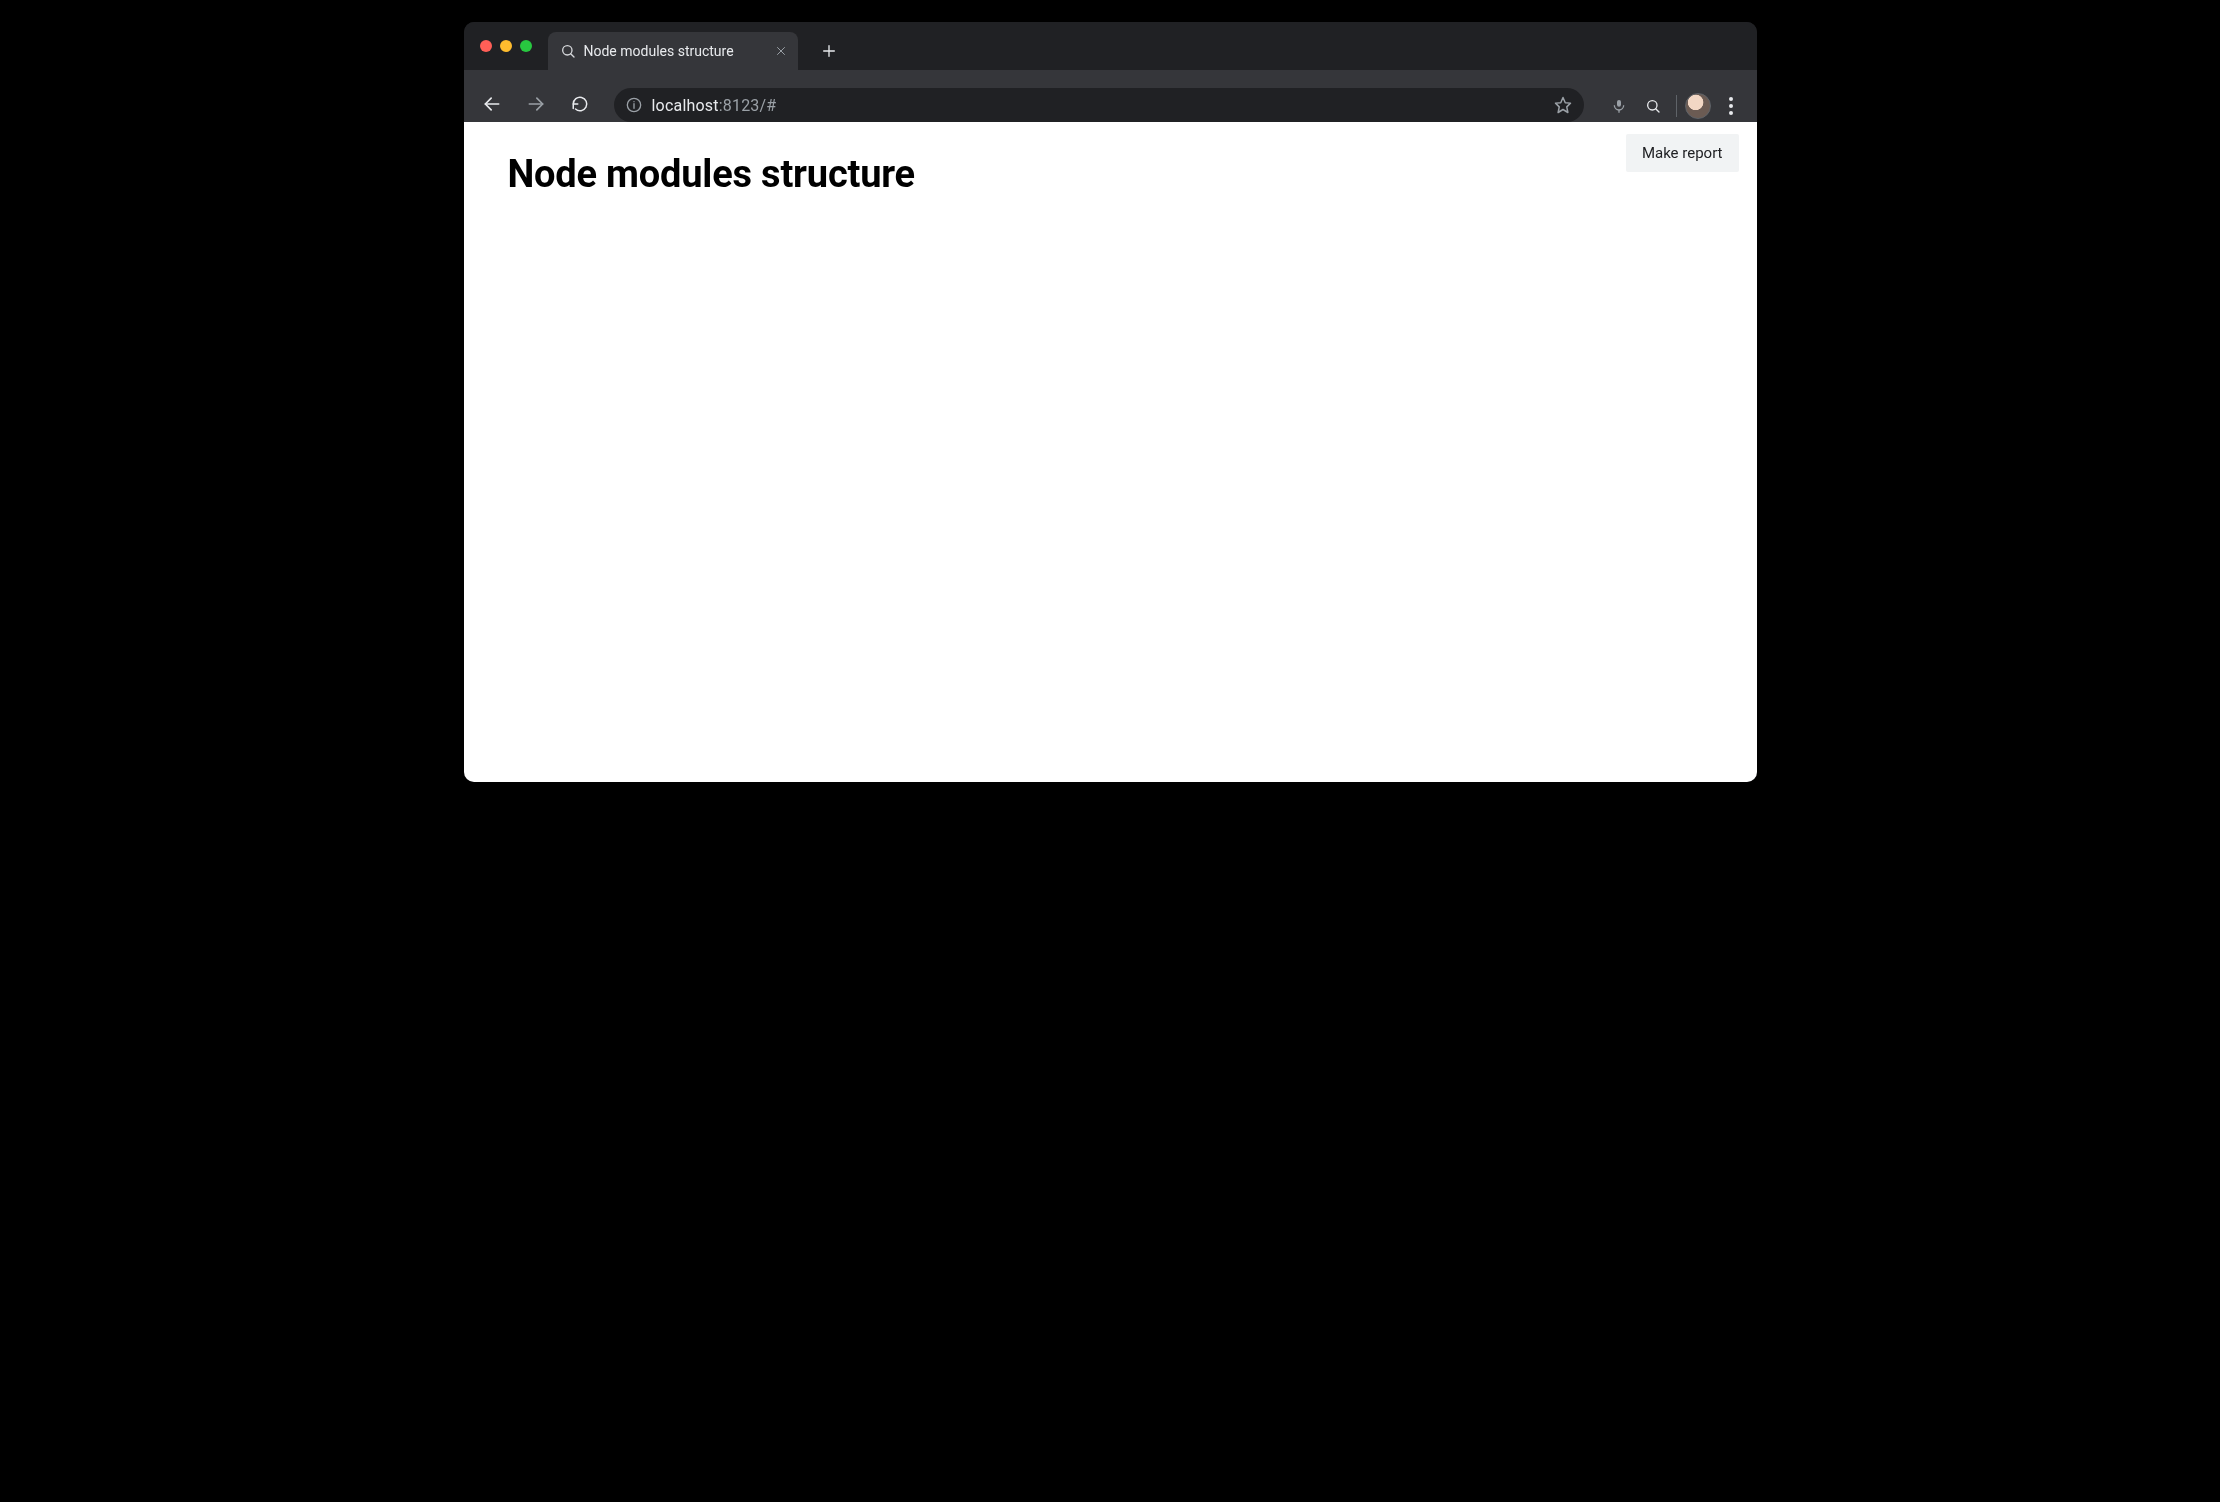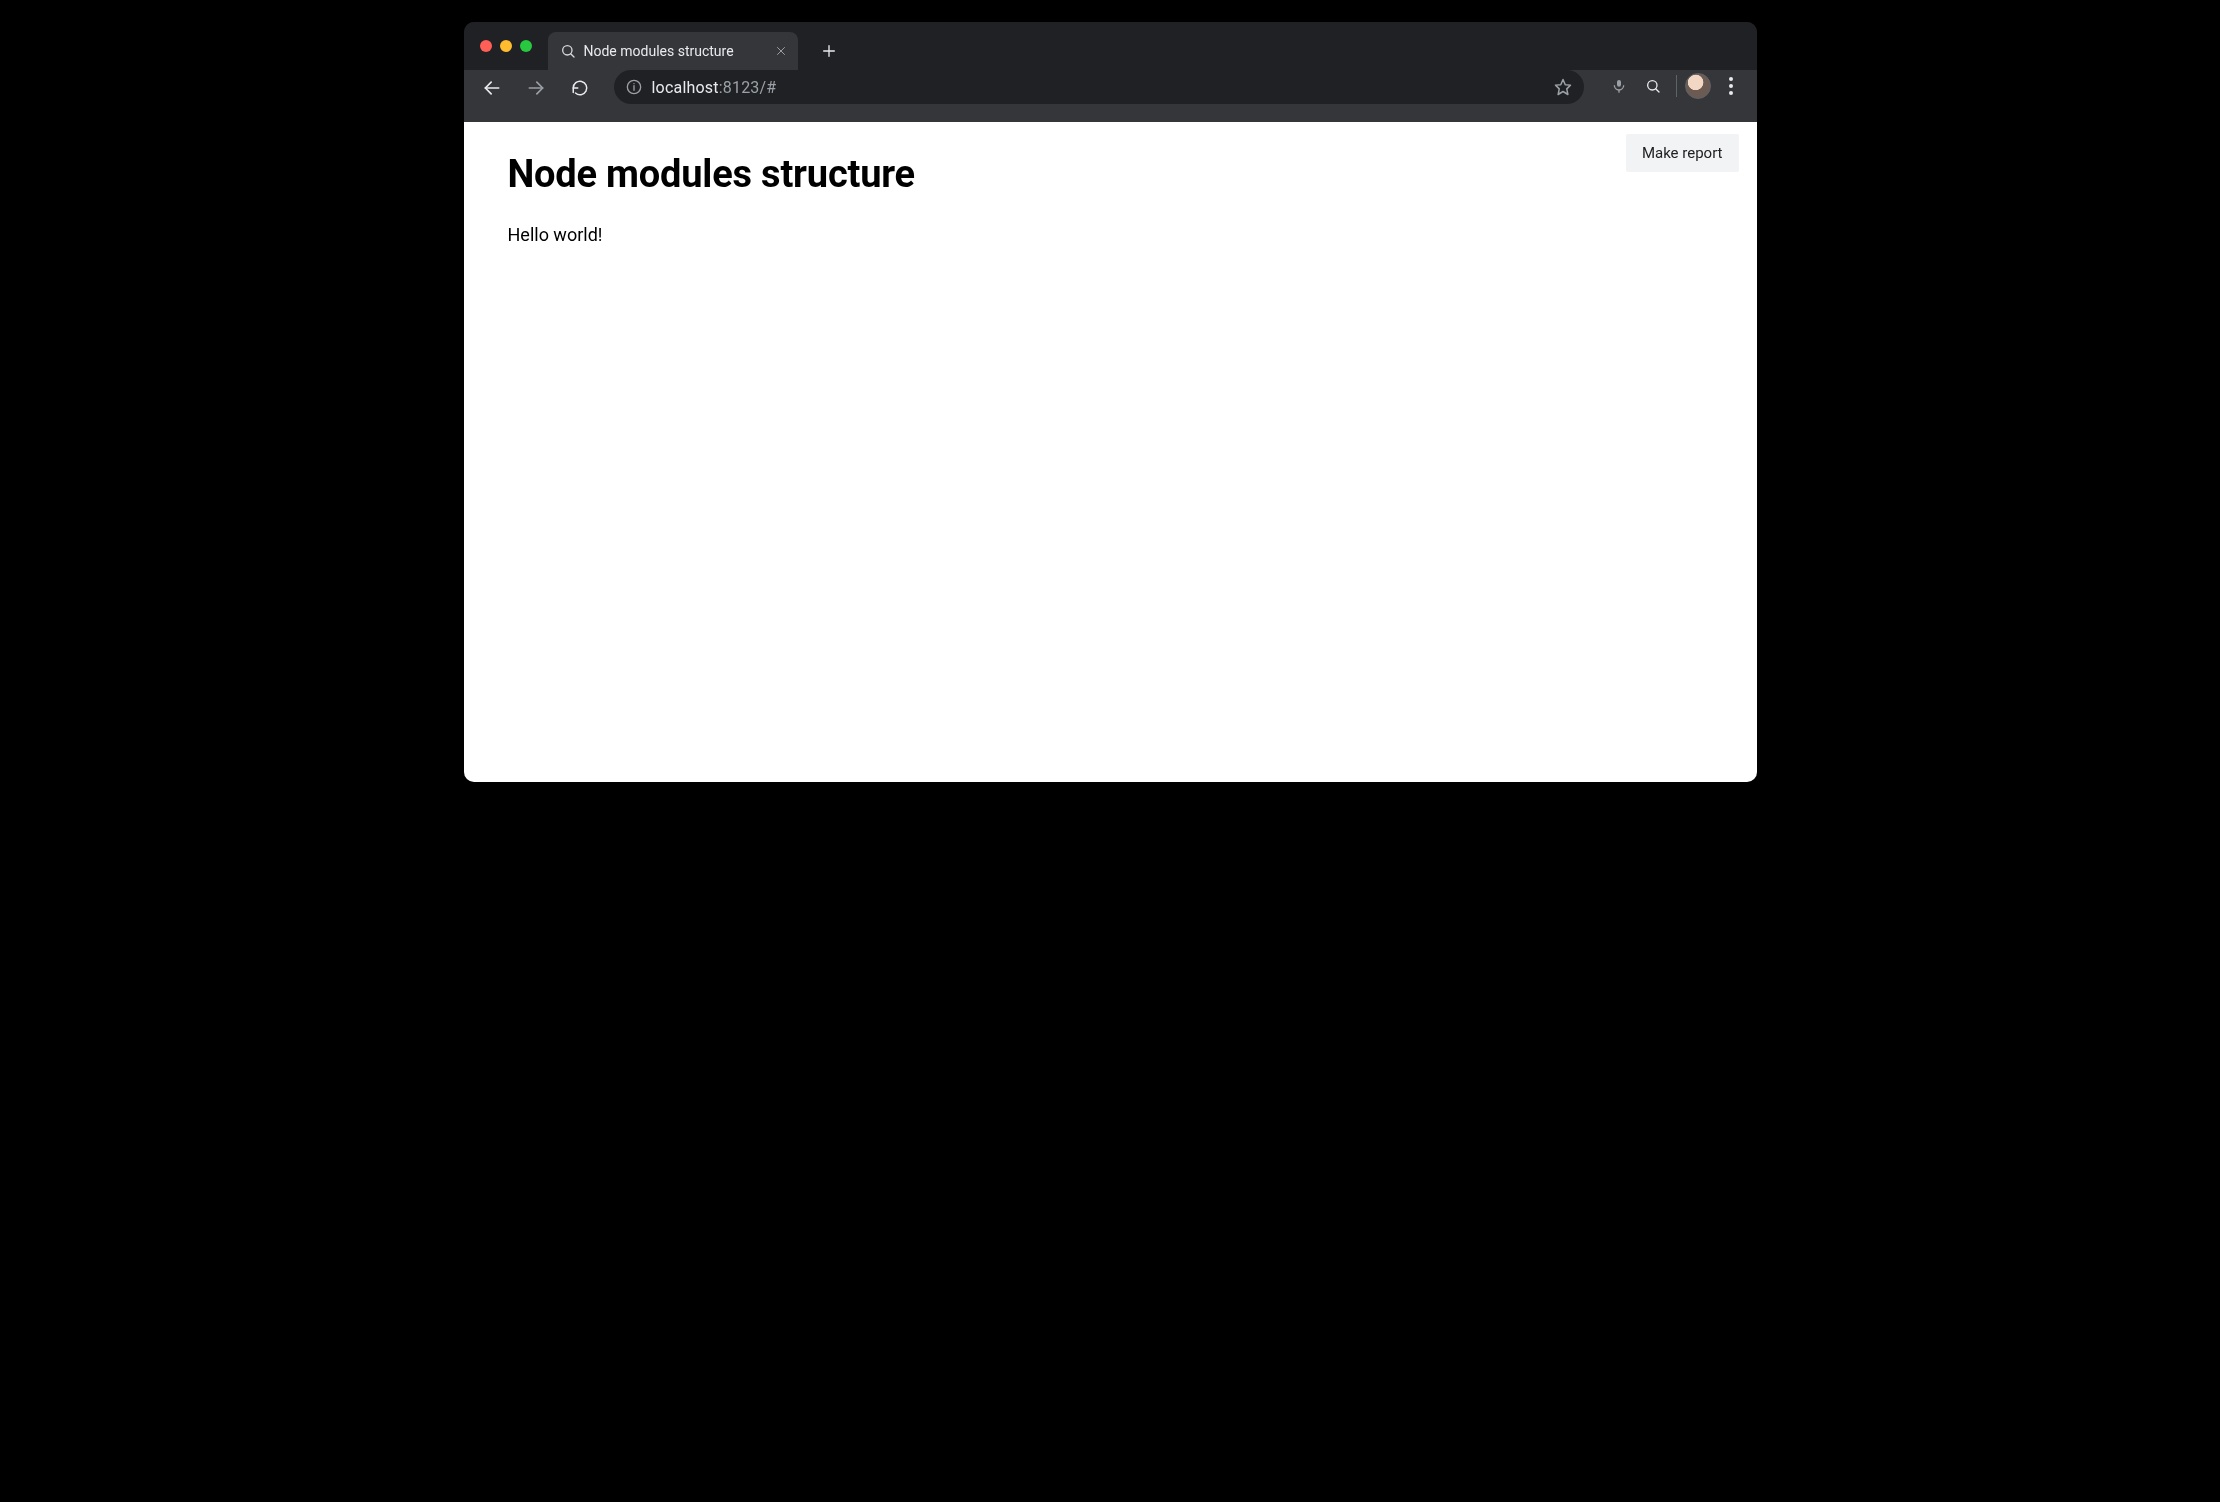--- a/index.html
+++ b/index.html
@@ -64,21 +64,21 @@
       color:var(--text-dim);border-radius:50%;cursor:pointer;font-size:14px;line-height:1;
     }
     .newtab{
       width:34px;height:34px;display:flex;align-items:center;justify-content:center;
       color:var(--text);margin-left:14px;margin-bottom:2px;border-radius:50%;cursor:pointer;
     }
     
     .toolbar{
       height:var(--toolbar-h);
       background:var(--tab-active);
-      display:flex;align-items:flex-start;
+      display:flex;align-items:flex-end;
       padding:0 10px;gap:8px;
       color:var(--text);
     }
     .tb-btn{
       width:36px;height:36px;display:flex;align-items:center;justify-content:center;
       color:var(--text);border-radius:50%;cursor:pointer;
     }
     .tb-btn.dim{color:var(--text-dim);}
     .omnibox{
       flex:1;display:flex;align-items:center;
@@ -220,17 +220,16 @@
             <circle cx="2" cy="16" r="2"></circle>
           </svg>
       </div>
     </div>
   </div>
 
   <div class="viewport">
     <button class="report-btn">Make report</button>
     <div class="page">
       <h1>Node modules structure</h1>
-      <p>Hello world!</p>
     </div>
   </div>
 
 </div>
 
 </body></html>

